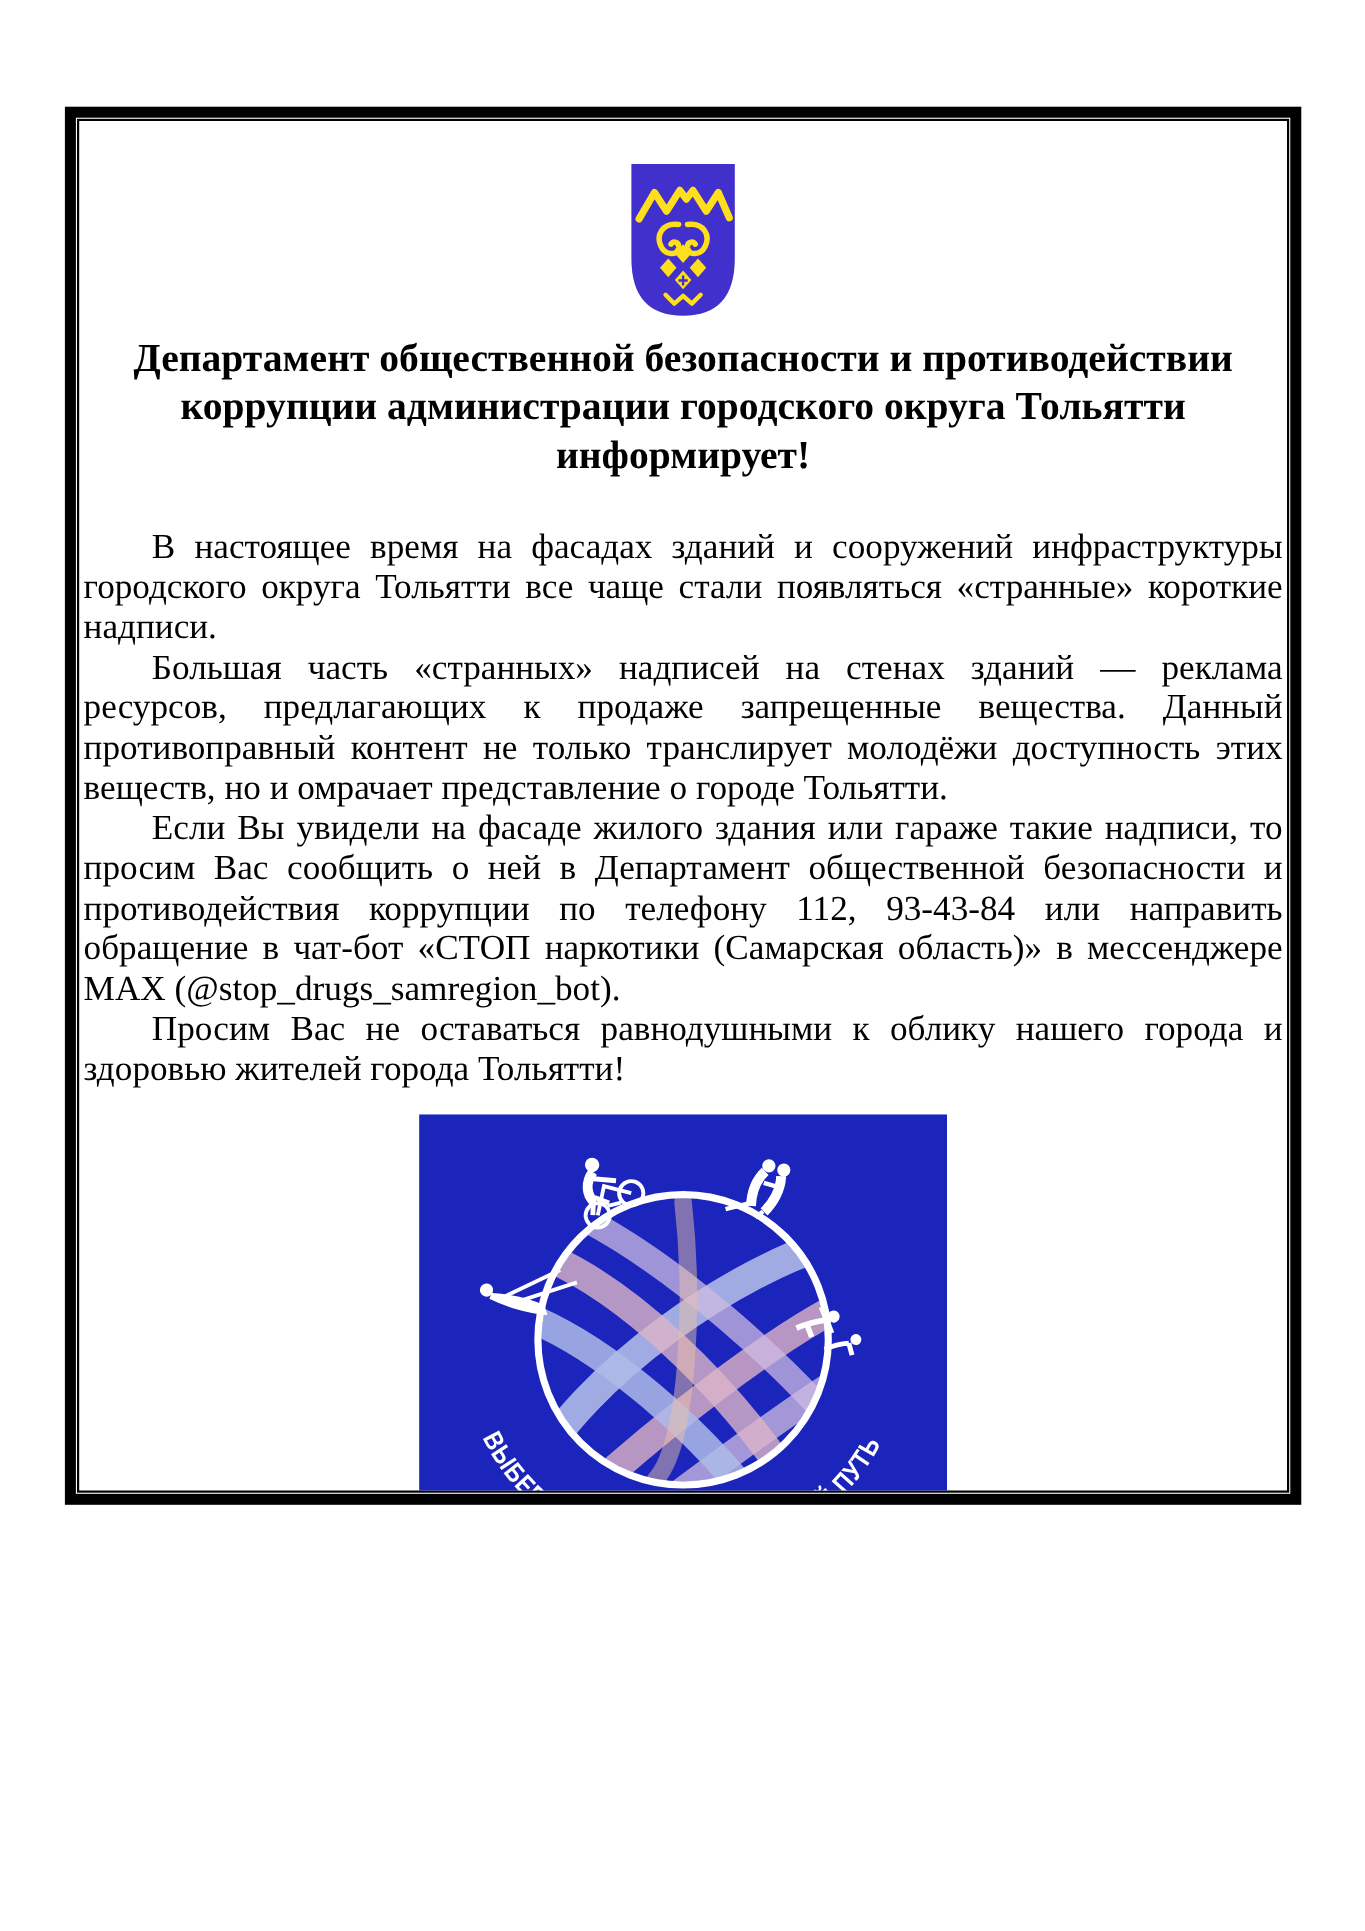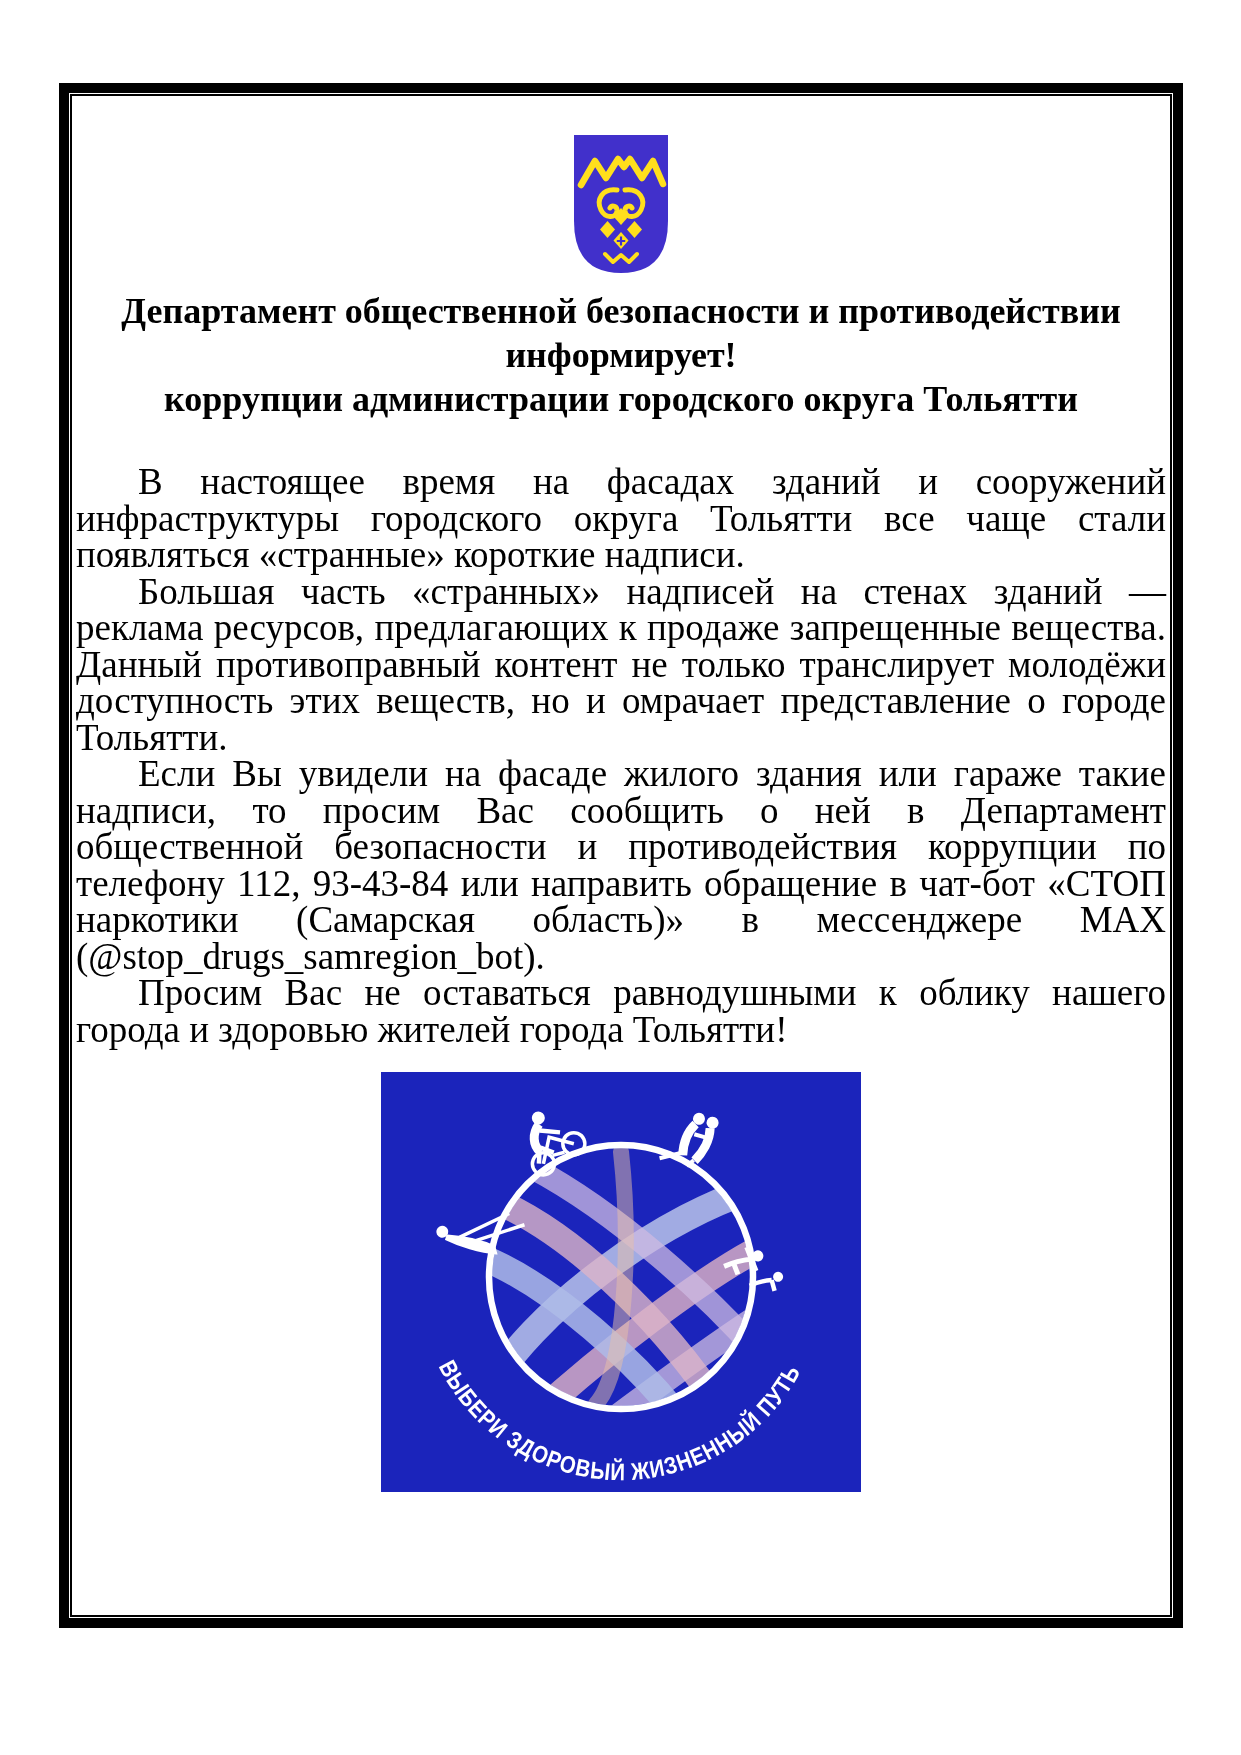--- a/index.html
+++ b/index.html
@@ -5,22 +5,22 @@
   html, body { margin: 0; padding: 0; }
   body {
     width: 1241px; height: 1755px;
     background: #ffffff;
     position: relative;
     font-family: "Liberation Serif", "DejaVu Serif", serif;
     color: #000;
   }
   .frame {
     position: absolute;
-    left: 59px; top: 83px;
-    width: 1124px; height: 1545px;
+    left: 59px; top: 97px;
+    width: 1124px; height: 1271px;
     border: 10px solid #000;
     box-sizing: border-box;
   }
   .frame-inner {
     position: absolute;
     left: 1px; right: 1px; top: 1px; bottom: 1px;
     border: 2px solid #000;
     padding: 0 4px;
     box-sizing: border-box;
     overflow: hidden;
@@ -34,21 +34,21 @@
     margin: 14px 0 43px 0;
     text-align: center;
     font-weight: bold;
     font-size: 36px;
     line-height: 44px;
   }
   .title-line { white-space: nowrap; }
   .body-paragraphs { }
   .para {
     margin: 0;
-    font-size: 37px;
+    font-size: 32px;
     line-height: 36.5px;
     text-align: justify;
     text-indent: 62px;
   }
   .para .bold { font-weight: normal; }
   .logo-wrap {
     width: 480px; height: 420px;
     margin: 24px auto 0 auto;
   }
   .logo-wrap svg { display: block; width: 480px; height: 420px; }
@@ -75,22 +75,22 @@
         <polygon points="50,75 57.5,83.5 50,92 42.5,83.5"></polygon>
         <polygon points="36.5,88 44,96.5 36.5,105 29,96.5"></polygon>
         <polygon points="63.5,88 71,96.5 63.5,105 56,96.5"></polygon>
         <polygon points="50,99 57.5,107.5 50,116 42.5,107.5"></polygon>
       </g>
       <path d="M50 103.5 V112.5 M45.8 108 H54.2" stroke="#4130cb" stroke-width="2.2" fill="none"></path>
     </svg>
 
     <div class="doc-title">
         <div class="title-line">Департамент общественной безопасности и противодействии</div>
+        <div class="title-line">коррупции администрации городского округа Тольятти</div>
         <div class="title-line">информирует!</div>
-        <div class="title-line">коррупции администрации городского округа Тольятти</div>
       </div>
 
     <div class="body-paragraphs">
         <p class="para"><span>В настоящее время на фасадах зданий и сооружений инфраструктуры городского округа Тольятти все чаще стали появляться «странные» короткие надписи.</span></p>
         <p class="para"><span>Большая часть «странных» надписей на стенах зданий — реклама ресурсов, предлагающих к продаже запрещенные вещества. Данный противоправный контент не только транслирует молодёжи доступность этих веществ, но и омрачает представление о городе Тольятти.</span></p>
         <p class="para"><span>Если Вы увидели на фасаде жилого здания или гараже такие надписи, то просим Вас сообщить о ней в Департамент общественной безопасности и противодействия коррупции по телефону </span><span class="bold">112, 93-43-84</span><span> или направить обращение в чат-бот «СТОП наркотики (Самарская область)» в мессенджере MAX (@stop_drugs_samregion_bot)</span><span class="bold">.</span></p>
         <p class="para"><span>Просим Вас не оставаться равнодушными к облику нашего города и здоровью жителей города Тольятти!</span></p>
       </div>
 
     <div class="logo-wrap">

